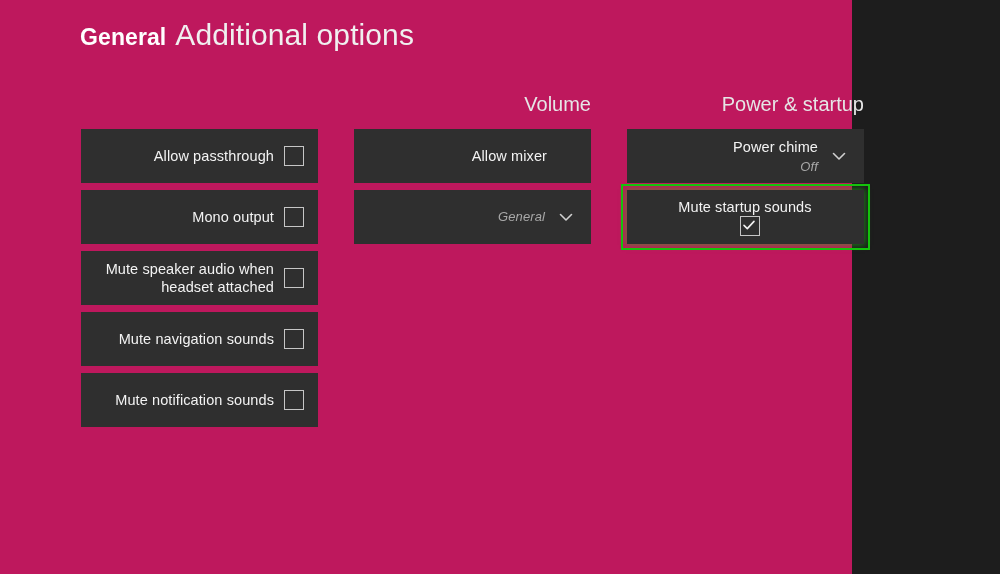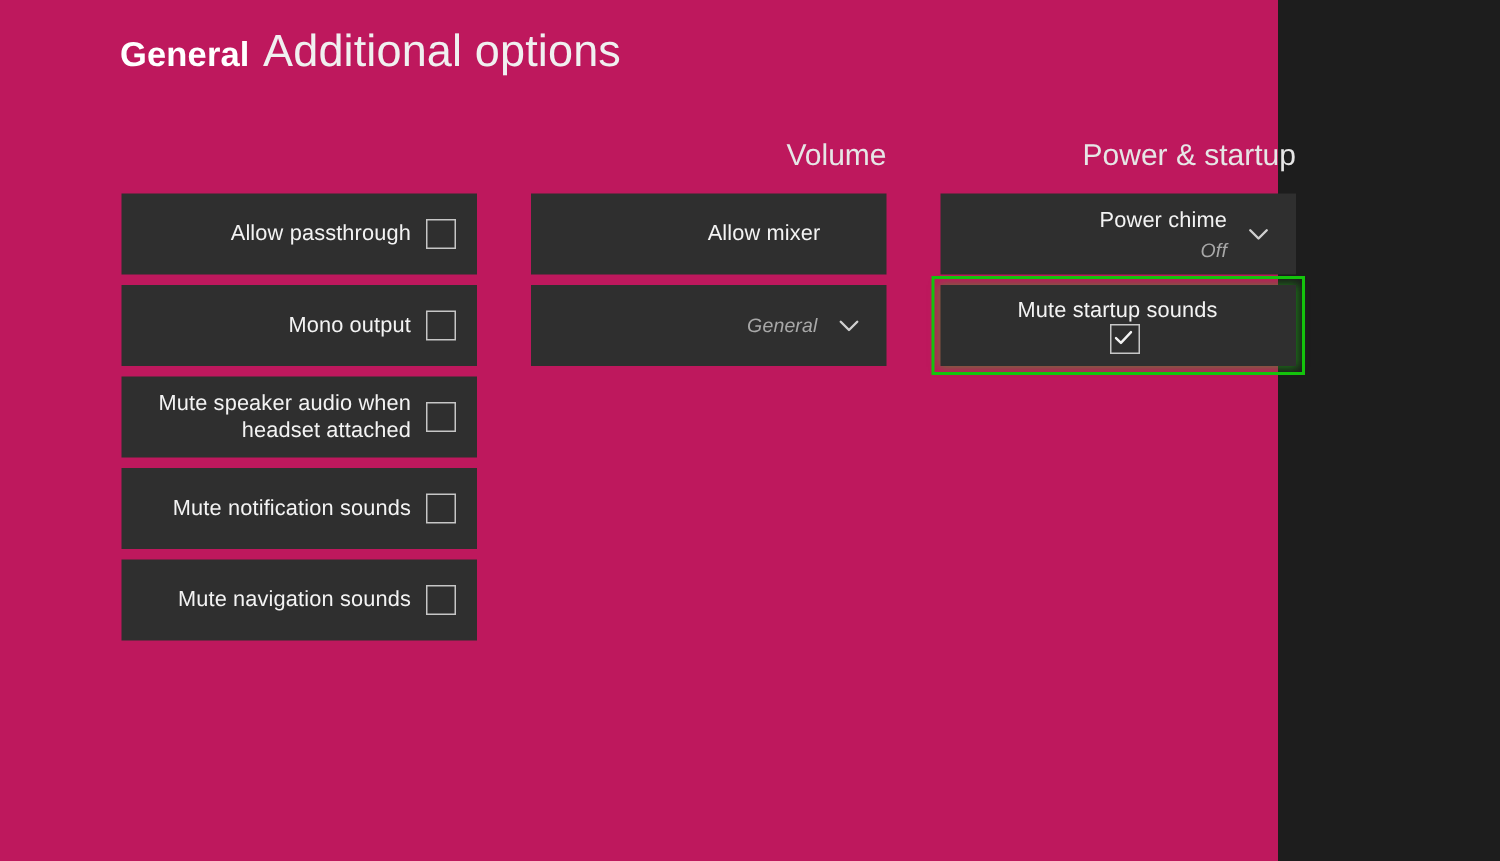--- a/index.html
+++ b/index.html
@@ -192,31 +192,31 @@
               <div class="card-label">Mute speaker audio when headset attached</div>
             </div>
             <div class="checkbox unchecked">
               <svg width="16" height="16" viewBox="0 0 16 16" aria-hidden="true">
                 <path d="M3 8.4 L6.3 11.6 L13 4.4" fill="none" stroke="#f2f2f2" stroke-width="1.6" stroke-linecap="round" stroke-linejoin="round"></path>
               </svg>
             </div>
           </div>
           <div class="card">
             <div class="card-textwrap">
+              <div class="card-label">Mute navigation sounds</div>
+            </div>
+            <div class="checkbox unchecked">
+              <svg width="16" height="16" viewBox="0 0 16 16" aria-hidden="true">
+                <path d="M3 8.4 L6.3 11.6 L13 4.4" fill="none" stroke="#f2f2f2" stroke-width="1.6" stroke-linecap="round" stroke-linejoin="round"></path>
+              </svg>
+            </div>
+          </div>
+          <div class="card">
+            <div class="card-textwrap">
               <div class="card-label">Mute notification sounds</div>
-            </div>
-            <div class="checkbox unchecked">
-              <svg width="16" height="16" viewBox="0 0 16 16" aria-hidden="true">
-                <path d="M3 8.4 L6.3 11.6 L13 4.4" fill="none" stroke="#f2f2f2" stroke-width="1.6" stroke-linecap="round" stroke-linejoin="round"></path>
-              </svg>
-            </div>
-          </div>
-          <div class="card">
-            <div class="card-textwrap">
-              <div class="card-label">Mute navigation sounds</div>
             </div>
             <div class="checkbox unchecked">
               <svg width="16" height="16" viewBox="0 0 16 16" aria-hidden="true">
                 <path d="M3 8.4 L6.3 11.6 L13 4.4" fill="none" stroke="#f2f2f2" stroke-width="1.6" stroke-linecap="round" stroke-linejoin="round"></path>
               </svg>
             </div>
           </div>
         </div>
       </div>
       <div class="column col-2">

